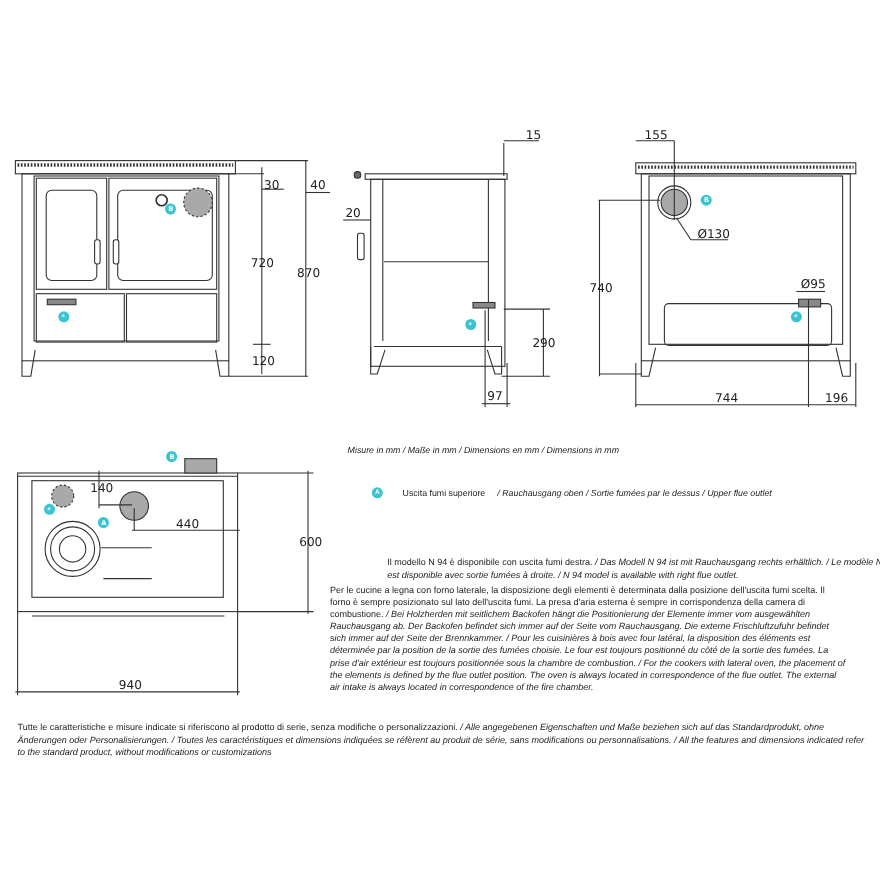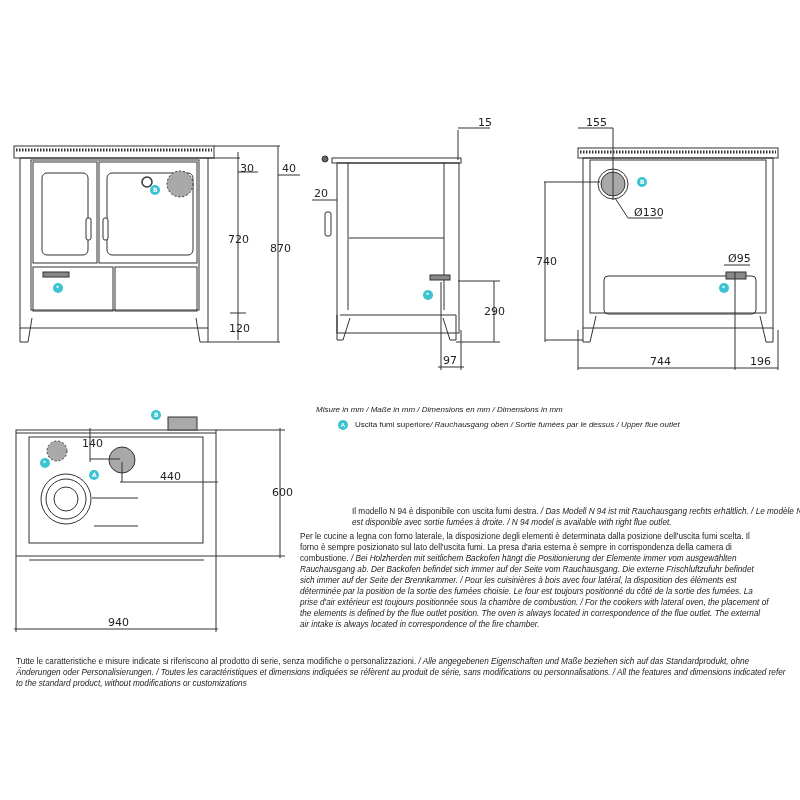--- a/index.html
+++ b/index.html
@@ -4,21 +4,21 @@
 <style>
   html,body{margin:0;padding:0;background:#fff;}
   body{width:800px;height:800px;position:relative;overflow:hidden;font-family:"Liberation Sans",sans-serif;color:#222;}
   .abs{position:absolute;}
   svg{position:absolute;left:0;top:0;}
   .dim{font-family:"DejaVu Sans",sans-serif;font-size:11px;fill:#222;}
   .badge{fill:#3cc3d2;}
   .badgetxt{font-family:"DejaVu Sans",sans-serif;font-size:6px;fill:#fff;font-weight:bold;}
   .txt{font-size:8.2px;line-height:11px;color:#222;}
   .it{font-style:italic;}
-  .legend-row{display:flex;align-items:flex-start;height:18px;font-size:8px;}
+  .legend-row{display:flex;align-items:flex-end;height:18px;font-size:8px;gap:11px;}
   .legend-badge{width:10px;height:10px;border-radius:50%;background:#3cc3d2;color:#fff;font-size:6px;display:flex;align-items:center;justify-content:center;margin-right:7px;font-weight:bold;}
 </style>
 </head>
 <body>
 
 <svg width="800" height="800" viewBox="0 0 800 800">
   <g stroke="#333" fill="none" stroke-width="1">
 
     <g>
 
@@ -188,21 +188,21 @@
         <text class="badgetxt" x="43" y="465">*</text>
       </g>
     <g>
         <circle class="badge" cx="94" cy="475" r="5"></circle>
         <text class="badgetxt" x="92" y="477">A</text>
       </g>
   </g>
 </svg>
 
 <div class="abs" style="left:316px;top:404px;width:470px;">
-  <div class="txt it" style="font-size:8px;margin-bottom:5px;">Misure in mm / Maße in mm / Dimensions en mm / Dimensions in mm</div>
+  <div class="txt it" style="font-size:8px;margin-bottom:20px;">Misure in mm / Maße in mm / Dimensions en mm / Dimensions in mm</div>
   <div style="padding-left:22px;">
     <div class="legend-row">
       <span class="legend-badge">A</span>
       <span>Uscita fumi superiore</span>
         <span class="it"> / Rauchausgang oben  / Sortie fumées par le dessus / Upper flue outlet</span>
     </div>
   </div>
 </div>
 
 <div class="abs txt" style="left:316px;top:506px;width:470px;margin-left:36px;">

